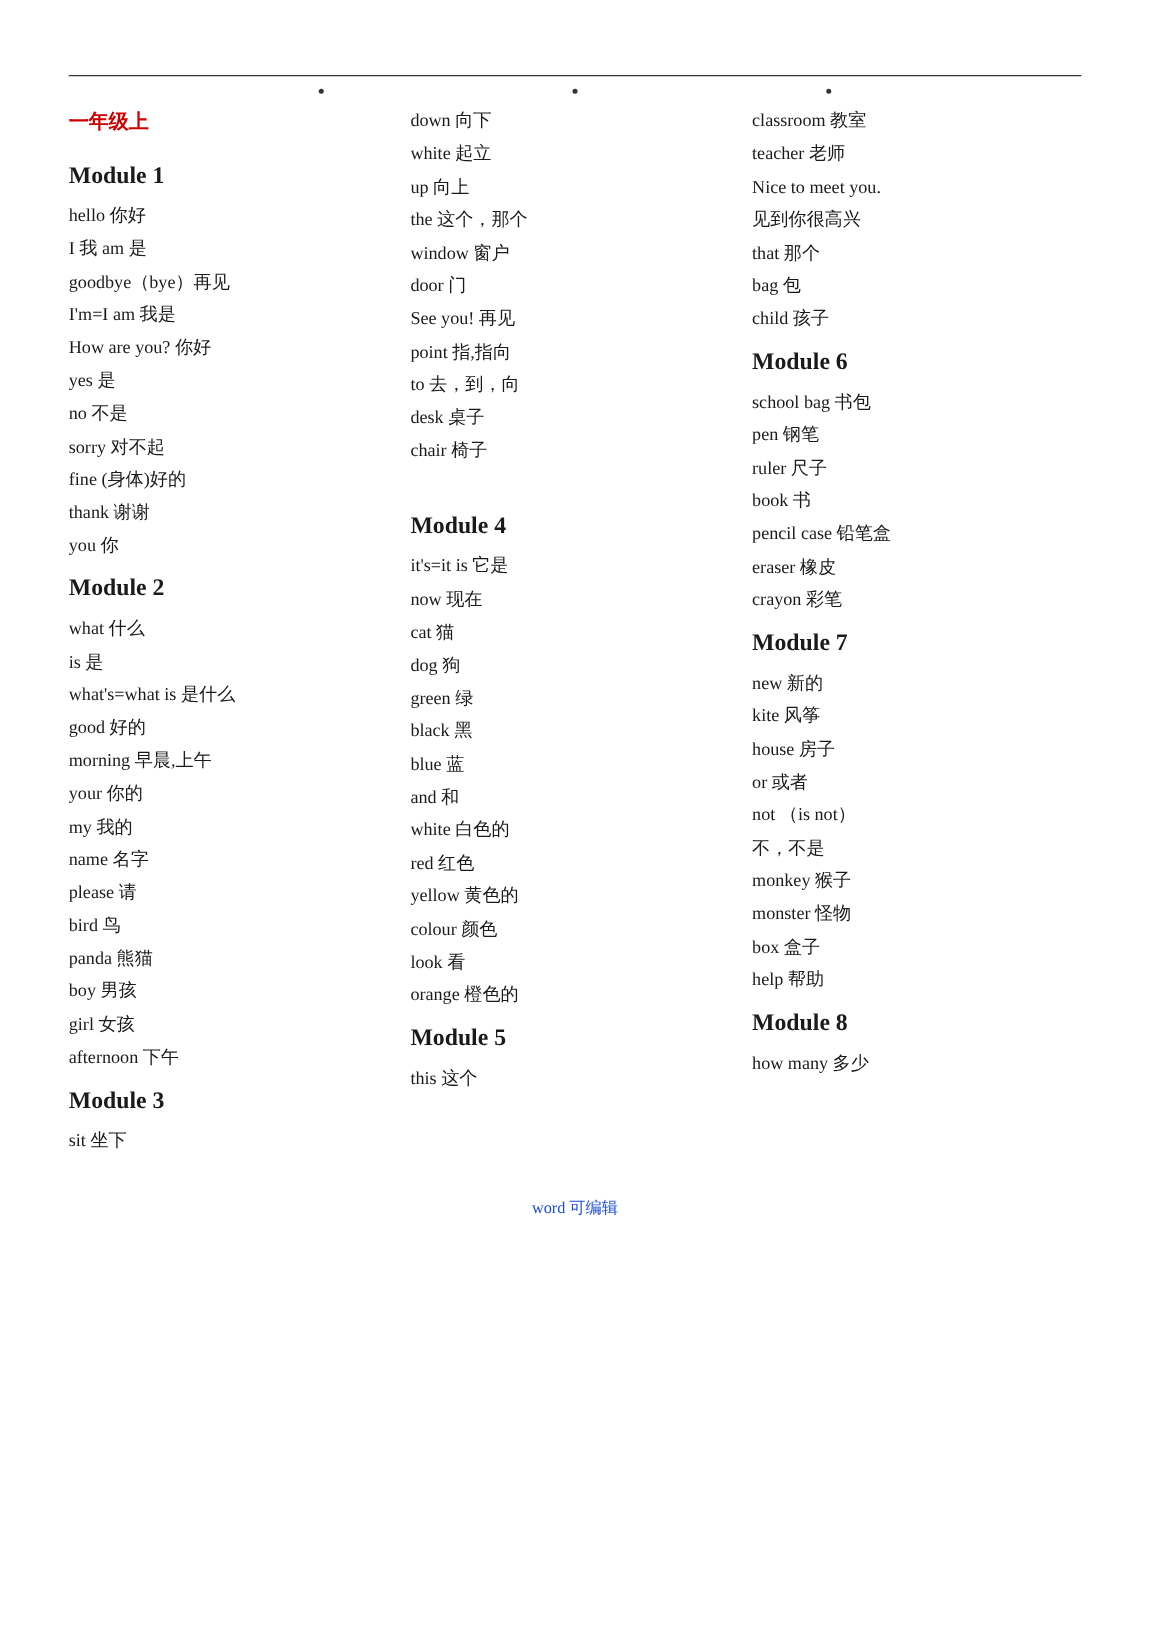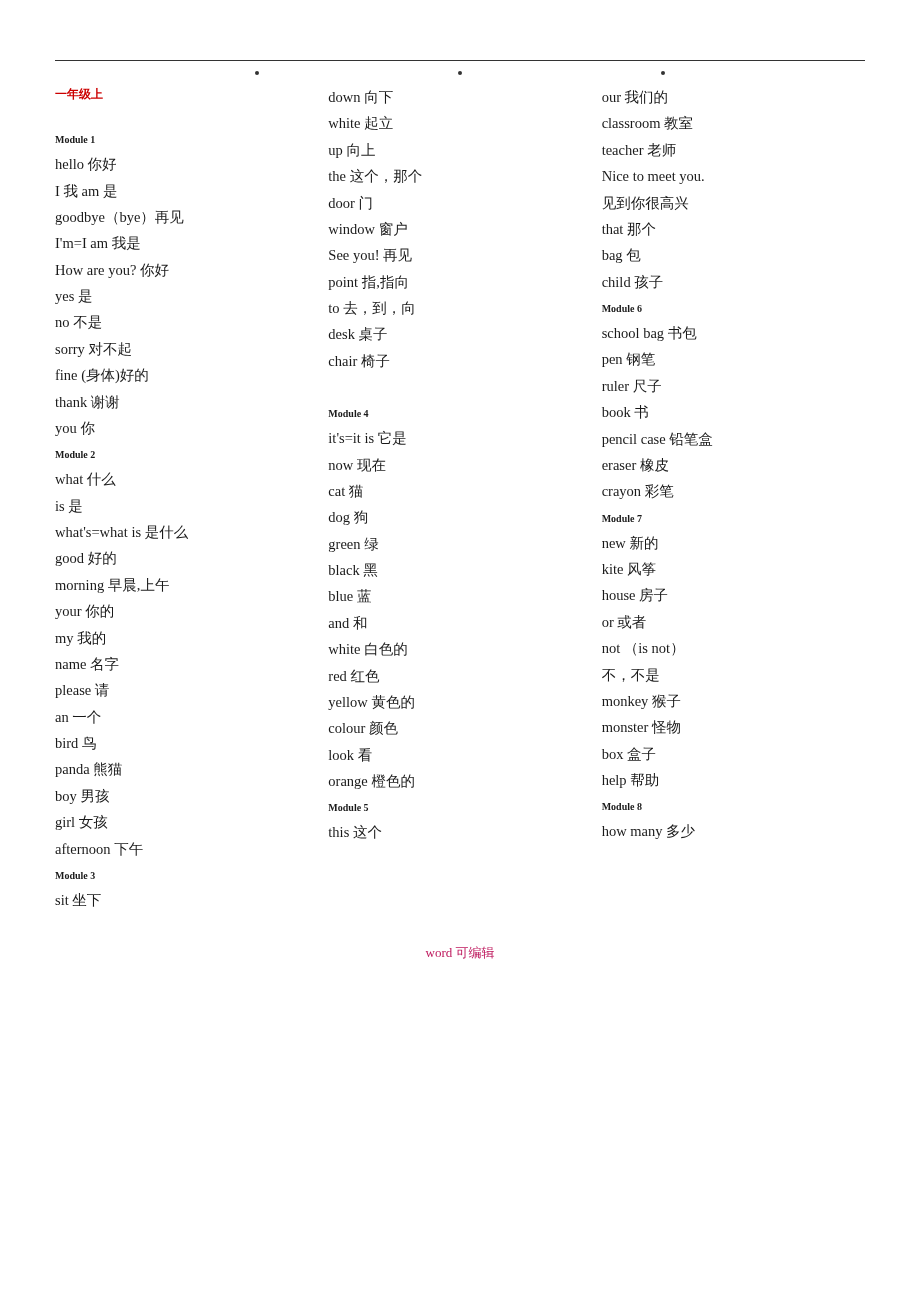--- a/index.html
+++ b/index.html
@@ -53,45 +53,45 @@
       column-gap: 10px;
     }
 
     .column {
       display: flex;
       flex-direction: column;
     }
 
     .section-title-red {
       color: #cc0000;
-      font-size: 12px;
+      font-size: 16px;
       font-weight: bold;
-      margin-bottom: 23px;
+      margin-bottom: 10px;
       line-height: 1.6;
     }
 
     .module-title {
       font-weight: bold;
-      font-size: 10px;
+      font-size: 19px;
       margin-bottom: 4px;
       margin-top: 4px;
       line-height: 1.7;
     }
 
     .vocab-item {
       font-size: 14.5px;
       line-height: 1.75;
       margin-bottom: 1px;
     }
 
     .footer {
       text-align: center;
       margin-top: 30px;
       font-size: 13px;
-      color: #be185d;
+      color: #1d4ed8;
     }
   </style>
 </head>
 <body>
 
 <div class="page">
   <div class="top-border"></div>
   <div class="top-dots">
     <div class="dot"></div>
     <div class="dot"></div>
@@ -116,36 +116,35 @@
         <div class="module-title">Module 2</div>
         <div class="vocab-item">what 什么</div>
         <div class="vocab-item">is 是</div>
         <div class="vocab-item">what's=what is 是什么</div>
         <div class="vocab-item">good 好的</div>
         <div class="vocab-item">morning 早晨,上午</div>
         <div class="vocab-item">your 你的</div>
         <div class="vocab-item">my 我的</div>
         <div class="vocab-item">name 名字</div>
         <div class="vocab-item">please 请</div>
-        <div class="vocab-item">an 一个</div>
         <div class="vocab-item">bird 鸟</div>
         <div class="vocab-item">panda 熊猫</div>
         <div class="vocab-item">boy 男孩</div>
         <div class="vocab-item">girl 女孩</div>
         <div class="vocab-item">afternoon 下午</div>
         <div class="module-title">Module 3</div>
         <div class="vocab-item">sit 坐下</div>
       </div>
     <div class="column" id="col2">
         <div class="vocab-item">down 向下</div>
         <div class="vocab-item">white 起立</div>
         <div class="vocab-item">up 向上</div>
         <div class="vocab-item">the 这个，那个</div>
+        <div class="vocab-item">window 窗户</div>
         <div class="vocab-item">door 门</div>
-        <div class="vocab-item">window 窗户</div>
         <div class="vocab-item">See you! 再见</div>
         <div class="vocab-item">point 指,指向</div>
         <div class="vocab-item">to 去，到，向</div>
         <div class="vocab-item">desk 桌子</div>
         <div class="vocab-item">chair 椅子</div>
         <div style="height: 26px;"></div>
         <div class="module-title">Module 4</div>
         <div class="vocab-item">it's=it is 它是</div>
         <div class="vocab-item">now 现在</div>
         <div class="vocab-item">cat 猫</div>
@@ -157,21 +156,20 @@
         <div class="vocab-item">white 白色的</div>
         <div class="vocab-item">red 红色</div>
         <div class="vocab-item">yellow 黄色的</div>
         <div class="vocab-item">colour 颜色</div>
         <div class="vocab-item">look 看</div>
         <div class="vocab-item">orange 橙色的</div>
         <div class="module-title">Module 5</div>
         <div class="vocab-item">this 这个</div>
       </div>
     <div class="column" id="col3">
-        <div class="vocab-item">our 我们的</div>
         <div class="vocab-item">classroom 教室</div>
         <div class="vocab-item">teacher 老师</div>
         <div class="vocab-item">Nice to meet you.</div>
         <div class="vocab-item">见到你很高兴</div>
         <div class="vocab-item">that 那个</div>
         <div class="vocab-item">bag 包</div>
         <div class="vocab-item">child 孩子</div>
         <div class="module-title">Module 6</div>
         <div class="vocab-item">school bag 书包</div>
         <div class="vocab-item">pen 钢笔</div>

